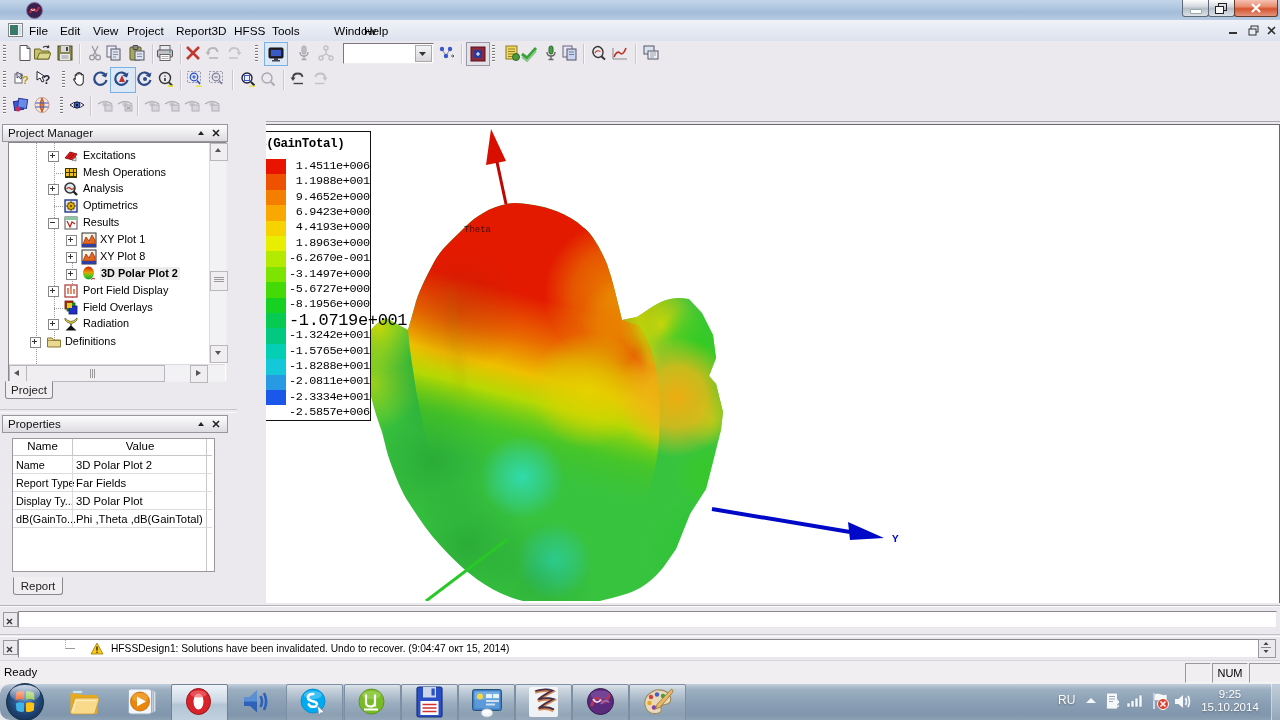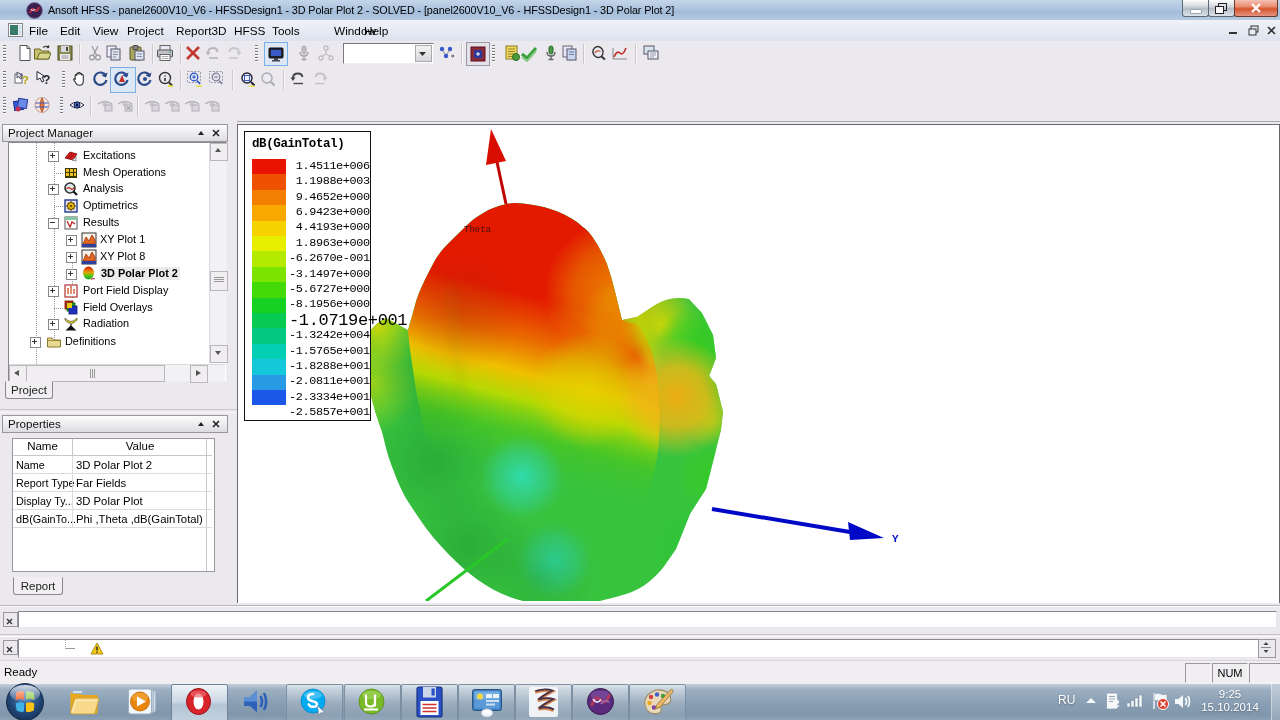--- a/index.html
+++ b/index.html
@@ -25,21 +25,20 @@
 <div id="screen">
 
   <div class="abs" id="titlebar" style="left:0;top:0;width:1280px;height:20px;
       background:linear-gradient(180deg,#c3d5e9 0%,#b0c7e0 40%,#a3bcd9 60%,#b6cbe2 100%);">
     <svg class="abs" style="left:26px;top:2px" width="17" height="17" viewBox="0 0 17 17">
       <circle cx="8.5" cy="8.5" r="8" fill="#3a2050"></circle>
       <circle cx="8.5" cy="8.5" r="8" fill="none" stroke="#8878a0" stroke-width="1"></circle>
       <path d="M4 11 Q6 5 8.5 8 Q11 11 13 5" stroke="#c03040" stroke-width="2" fill="none"></path>
       <path d="M5 7 Q7 10 9 7" stroke="#e8e0f0" stroke-width="1.2" fill="none"></path>
     </svg>
-    <div class="abs" style="left:48px;top:4px;font-size:10.8px;color:#000;letter-spacing:-0.1px;">Ansoft HFSS - panel2600V10_V6 - HFSSDesign1 - 3D Polar Plot 2 - SOLVED - [panel2600V10_V6 - HFSSDesign1 - 3D Polar Plot 2]</div>
 
     <div class="abs" style="left:1182px;top:0;width:25px;height:16px;background:linear-gradient(180deg,#fdfdfd,#cfd5dc 45%,#b3bcc7 50%,#dde2e8);border:1px solid #5f6a78;border-top:none;border-radius:0 0 3px 3px;">
       <div class="abs" style="left:7px;top:9px;width:10px;height:3px;background:#fff;border:1px solid #9aa;border-radius:1px;"></div>
     </div>
     <div class="abs" style="left:1208px;top:0;width:25px;height:16px;background:linear-gradient(180deg,#fdfdfd,#cfd5dc 45%,#b3bcc7 50%,#dde2e8);border:1px solid #5f6a78;border-top:none;border-radius:0 0 3px 3px;">
       <svg class="abs" style="left:6px;top:3px" width="13" height="11">
           <rect x="3.5" y="0.5" width="8" height="7" fill="none" stroke="#222"></rect>
           <rect x="0.5" y="3.5" width="8" height="7" fill="#f8f8f8" stroke="#222"></rect>
         </svg>
     </div>
@@ -474,42 +473,42 @@
           <div class="abs" style="left:0;top:138.6px;width:34px;height:15.4px;background:#16d022;"></div>
           <div class="abs" style="left:0;top:154.0px;width:34px;height:15.4px;background:#06ca52;"></div>
           <div class="abs" style="left:0;top:169.4px;width:34px;height:15.4px;background:#02c882;"></div>
           <div class="abs" style="left:0;top:184.8px;width:34px;height:15.4px;background:#04ceb4;"></div>
           <div class="abs" style="left:0;top:200.2px;width:34px;height:15.4px;background:#14c8da;"></div>
           <div class="abs" style="left:0;top:215.6px;width:34px;height:15.4px;background:#289ae4;"></div>
           <div class="abs" style="left:0;top:231.0px;width:34px;height:15.4px;background:#1b57e8;"></div>
         </div>
       <div class="abs" id="legendlabels" style="left:44px;top:27px;width:80px;height:262px;">
           <div class="abs mono" style="left:0;top:-0.2px;height:15.4px;line-height:15.4px;font-size:11.8px;letter-spacing:-0.35px;white-space:pre;color:#000;"> 1.4511e+006</div>
-          <div class="abs mono" style="left:0;top:15.2px;height:15.4px;line-height:15.4px;font-size:11.8px;letter-spacing:-0.35px;white-space:pre;color:#000;"> 1.1988e+003</div>
+          <div class="abs mono" style="left:0;top:15.2px;height:15.4px;line-height:15.4px;font-size:11.8px;letter-spacing:-0.35px;white-space:pre;color:#000;"> 1.1988e+001</div>
           <div class="abs mono" style="left:0;top:30.6px;height:15.4px;line-height:15.4px;font-size:11.8px;letter-spacing:-0.35px;white-space:pre;color:#000;"> 9.4652e+000</div>
           <div class="abs mono" style="left:0;top:46.0px;height:15.4px;line-height:15.4px;font-size:11.8px;letter-spacing:-0.35px;white-space:pre;color:#000;"> 6.9423e+000</div>
           <div class="abs mono" style="left:0;top:61.4px;height:15.4px;line-height:15.4px;font-size:11.8px;letter-spacing:-0.35px;white-space:pre;color:#000;"> 4.4193e+000</div>
           <div class="abs mono" style="left:0;top:76.8px;height:15.4px;line-height:15.4px;font-size:11.8px;letter-spacing:-0.35px;white-space:pre;color:#000;"> 1.8963e+000</div>
           <div class="abs mono" style="left:0;top:92.2px;height:15.4px;line-height:15.4px;font-size:11.8px;letter-spacing:-0.35px;white-space:pre;color:#000;">-6.2670e-001</div>
           <div class="abs mono" style="left:0;top:107.6px;height:15.4px;line-height:15.4px;font-size:11.8px;letter-spacing:-0.35px;white-space:pre;color:#000;">-3.1497e+000</div>
           <div class="abs mono" style="left:0;top:123.0px;height:15.4px;line-height:15.4px;font-size:11.8px;letter-spacing:-0.35px;white-space:pre;color:#000;">-5.6727e+000</div>
           <div class="abs mono" style="left:0;top:138.4px;height:15.4px;line-height:15.4px;font-size:11.8px;letter-spacing:-0.35px;white-space:pre;color:#000;">-8.1956e+000</div>
           <div class="abs mono" style="left:0;top:153.8px;height:15.4px;line-height:15.4px;font-size:17px;letter-spacing:-0.35px;white-space:pre;color:#000;">-1.0719e+001</div>
-          <div class="abs mono" style="left:0;top:169.2px;height:15.4px;line-height:15.4px;font-size:11.8px;letter-spacing:-0.35px;white-space:pre;color:#000;">-1.3242e+004</div>
+          <div class="abs mono" style="left:0;top:169.2px;height:15.4px;line-height:15.4px;font-size:11.8px;letter-spacing:-0.35px;white-space:pre;color:#000;">-1.3242e+001</div>
           <div class="abs mono" style="left:0;top:184.6px;height:15.4px;line-height:15.4px;font-size:11.8px;letter-spacing:-0.35px;white-space:pre;color:#000;">-1.5765e+001</div>
           <div class="abs mono" style="left:0;top:200.0px;height:15.4px;line-height:15.4px;font-size:11.8px;letter-spacing:-0.35px;white-space:pre;color:#000;">-1.8288e+001</div>
           <div class="abs mono" style="left:0;top:215.4px;height:15.4px;line-height:15.4px;font-size:11.8px;letter-spacing:-0.35px;white-space:pre;color:#000;">-2.0811e+001</div>
           <div class="abs mono" style="left:0;top:230.8px;height:15.4px;line-height:15.4px;font-size:11.8px;letter-spacing:-0.35px;white-space:pre;color:#000;">-2.3334e+001</div>
-          <div class="abs mono" style="left:0;top:246.2px;height:15.4px;line-height:15.4px;font-size:11.8px;letter-spacing:-0.35px;white-space:pre;color:#000;">-2.5857e+001</div>
-        </div>
-    </div>
-  </div>
-  </div>
-
-  <div class="abs" id="leftdock" style="left:0;top:121px;width:237px;height:540px;background:#ebe9ed;">
+          <div class="abs mono" style="left:0;top:246.2px;height:15.4px;line-height:15.4px;font-size:11.8px;letter-spacing:-0.35px;white-space:pre;color:#000;">-2.5857e+006</div>
+        </div>
+    </div>
+  </div>
+  </div>
+
+  <div class="abs" id="leftdock" style="left:0;top:121px;width:237px;height:540px;background:#ebe9ed;padding-left:29px;">
 
     <div class="panelTitle" style="left:2px;top:3px;width:219px;">Project Manager
       <svg class="abs" style="right:22px;top:5px" width="8" height="7">
         <path d="M1 5 L4 1 L7 5 Z" fill="#222"></path>
       </svg>
       <svg class="abs" style="right:7px;top:4px" width="8" height="8">
         <path d="M1 1 L7 7 M7 1 L1 7" stroke="#222" stroke-width="1.6"></path>
       </svg>
     </div>
 
@@ -746,40 +745,41 @@
       </svg>
     </div>
     <div class="abs" style="left:18px;top:3px;width:1239px;height:17px;background:#fff;border:1px solid #9a989c;border-color:#89878d #e8e6ea #e8e6ea #89878d;">
       <div class="abs" style="left:47px;top:8px;width:9px;height:1px;background:#999;"></div>
       <div class="abs" style="left:46px;top:0px;width:1px;height:9px;background:repeating-linear-gradient(180deg,#aaa 0 1px,transparent 1px 2px);"></div>
       <svg class="abs" style="left:71px;top:2px" width="14" height="13">
         <path d="M7 1 L13 12 L1 12 Z" fill="#f8c818" stroke="#9a7a00" stroke-width="0.8"></path>
         <path d="M7 4.5 L7 8.5" stroke="#222" stroke-width="1.4"></path>
         <circle cx="7" cy="10.3" r="0.8" fill="#222"></circle>
       </svg>
+      <div class="abs" style="left:92px;top:3px;font-size:10.2px;color:#000;">HFSSDesign1: Solutions have been invalidated. Undo to recover. (9:04:47 окт 15, 2014)</div>
     </div>
     <div class="abs" style="left:1258px;top:3px;width:16px;height:17px;background:#ebe9ed;border:1px solid #9a989c;">
       <svg width="14" height="15">
         <path d="M7 2 L9.5 5 L4.5 5 Z" fill="#444"></path>
         <path d="M2 7.5 L12 7.5" stroke="#888"></path>
         <path d="M7 13 L9.5 10 L4.5 10 Z" fill="#444"></path>
       </svg>
     </div>
   </div>
 
   <div class="abs" id="statusbar" style="left:0;top:660px;width:1280px;height:24px;background:#f0eef1;
        border-top:1px solid #d8d6da;">
     <div class="abs" style="left:4px;top:5px;font-size:11.5px;color:#000;">Ready</div>
     <div class="abs" style="left:1185px;top:2px;width:24px;height:18px;border:1px solid #aaa;border-color:#9a989c #f5f5f5 #f5f5f5 #9a989c;"></div>
     <div class="abs" style="left:1212px;top:2px;width:34px;height:18px;border:1px solid #aaa;border-color:#9a989c #f5f5f5 #f5f5f5 #9a989c;font-size:11px;text-align:center;line-height:18px;color:#000;">NUM</div>
     <div class="abs" style="left:1249px;top:2px;width:31px;height:18px;border:1px solid #aaa;border-color:#9a989c #f5f5f5 #f5f5f5 #9a989c;"></div>
   </div>
 
   <div class="abs" id="taskbar" style="left:0;top:684px;width:1280px;height:36px;
-      background:linear-gradient(180deg,#c2cedc 0%,#9db0c2 15%,#8ba0b5 50%,#8096ac 85%,#8da1b5 100%);">
+      background:linear-gradient(180deg,#c2cedc 0%,#9db0c2 15%,#8ba0b5 50%,#8096ac 85%,#8da1b5 100%);border-radius:10px;">
 
     <svg class="abs" style="left:5px;top:-2px" width="40" height="40" viewBox="0 0 40 40">
       <defs>
         <radialGradient id="orbg" cx="0.5" cy="0.4" r="0.75">
           <stop offset="0" stop-color="#4a80c0"></stop>
           <stop offset="0.6" stop-color="#1e4270"></stop>
           <stop offset="1" stop-color="#0e2848"></stop>
         </radialGradient>
         <linearGradient id="orbhl" x1="0" y1="0" x2="0" y2="1">
           <stop offset="0" stop-color="#ffffff" stop-opacity="0.8"></stop>

